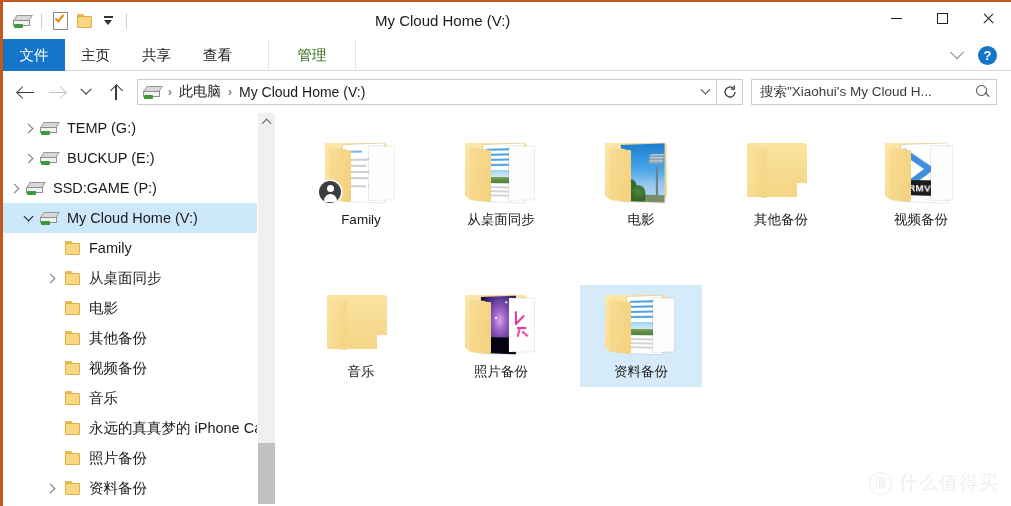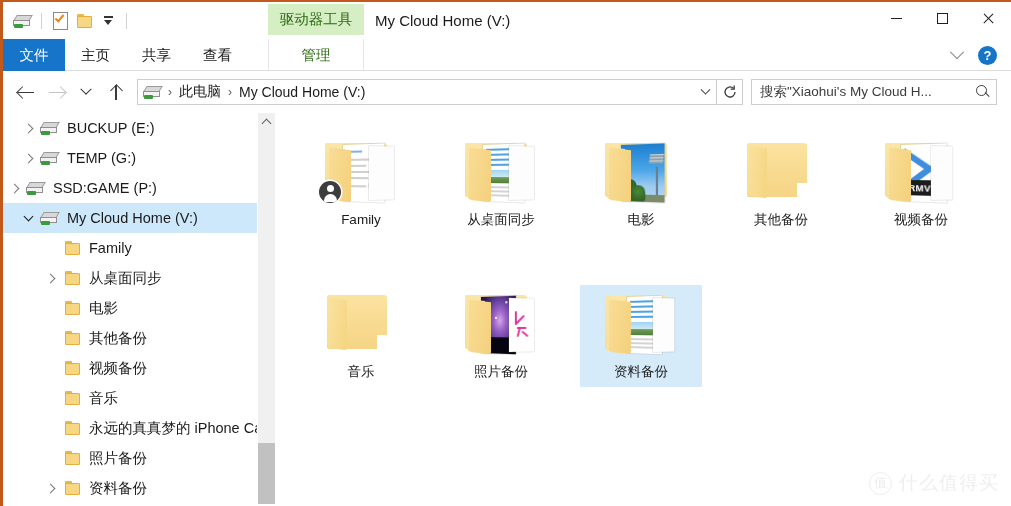--- a/index.html
+++ b/index.html
@@ -145,21 +145,21 @@
     font-size: 14.5px;
     color: #1b1b1b;
     height: 32px;
     min-width: 56px;
   }
   .rtab.file {
     background: #1675c8; color: #ffffff; min-width: 62px;
   }
   .rtab.manage {
     color: #2d6a13;
-    position: absolute; left: 265px; width: 96px; padding: 0;
+    position: absolute; left: 265px; width: 88px; padding: 0;
     border-left: 1px solid #e6e6e6; border-right: 1px solid #e6e6e6;
   }
 
   #ribbon-right {
     position: absolute; right: 6px; top: 0;
     height: 32px; display: flex; align-items: center; gap: 10px;
   }
   .chev-down {
     width: 10px; height: 10px;
     border-right: 1.6px solid #8a8a8a; border-bottom: 1.6px solid #8a8a8a;
@@ -591,23 +591,20 @@
       </div>
       <div class="qat-btn">
         <div class="qat-caret-wrap">
           <div class="qat-caret-bar"></div>
           <div class="qat-caret"></div>
         </div>
       </div>
       <div class="qat-sep"></div>
     </div>
 
-    <div id="ctx-tab-header">
-      <span>驱动器工具</span>
-    </div>
 
     <div id="win-title">
       <span>My Cloud Home (V:)</span>
     </div>
 
     <div id="win-controls">
       <div class="wc">
           <div class="wc-min"></div>
         </div>
       <div class="wc">
@@ -698,35 +695,35 @@
         <div class="tw">
             <div class="tw-arrow"></div>
           </div>
         <div class="tree-ico">
           <div class="drive-ico">
               <div class="top"></div>
               <div class="body"></div>
               <div class="net"></div>
             </div>
         </div>
-        <div class="tree-label">BUCKUP (E:)</div>
+        <div class="tree-label">TEMP (G:)</div>
       </div>
 
       <div class="tree-row" style="padding-left:14px;">
         <div class="tw">
             <div class="tw-arrow"></div>
           </div>
         <div class="tree-ico">
           <div class="drive-ico">
               <div class="top"></div>
               <div class="body"></div>
               <div class="net"></div>
             </div>
         </div>
-        <div class="tree-label">TEMP (G:)</div>
+        <div class="tree-label">BUCKUP (E:)</div>
       </div>
 
       <div class="tree-row" style="padding-left:0;">
         <div class="tw">
             <div class="tw-arrow"></div>
           </div>
         <div class="tree-ico">
           <div class="drive-ico">
               <div class="top"></div>
               <div class="body"></div>

